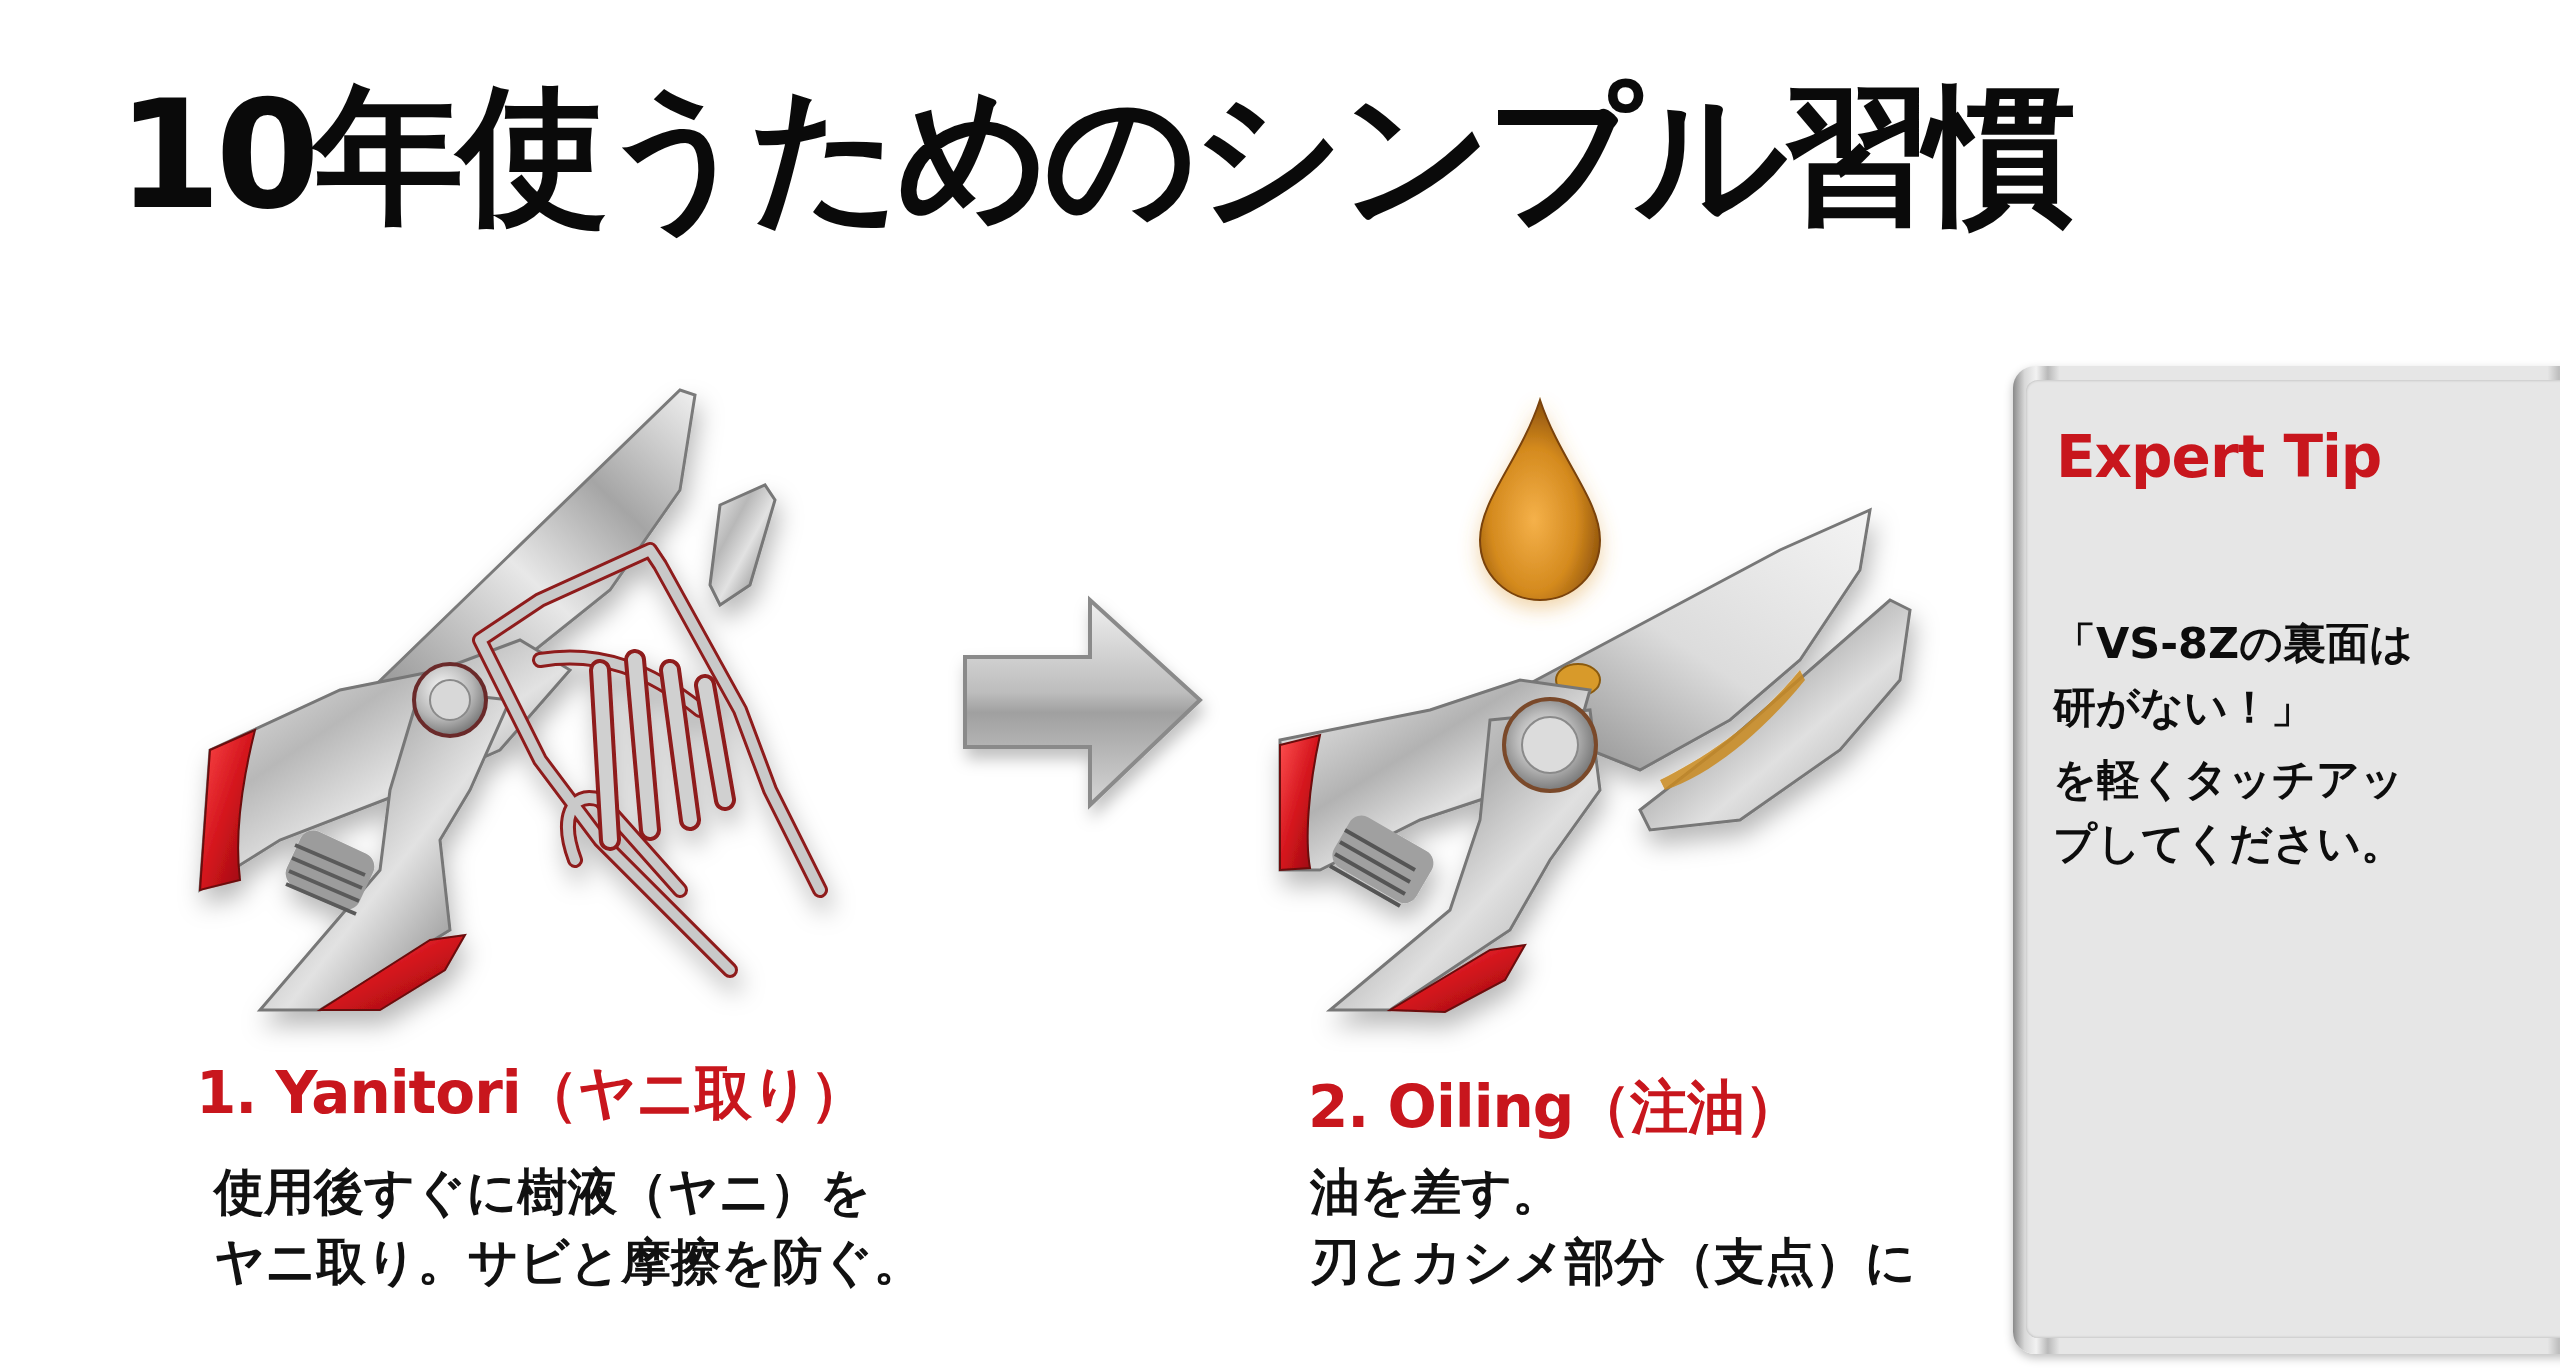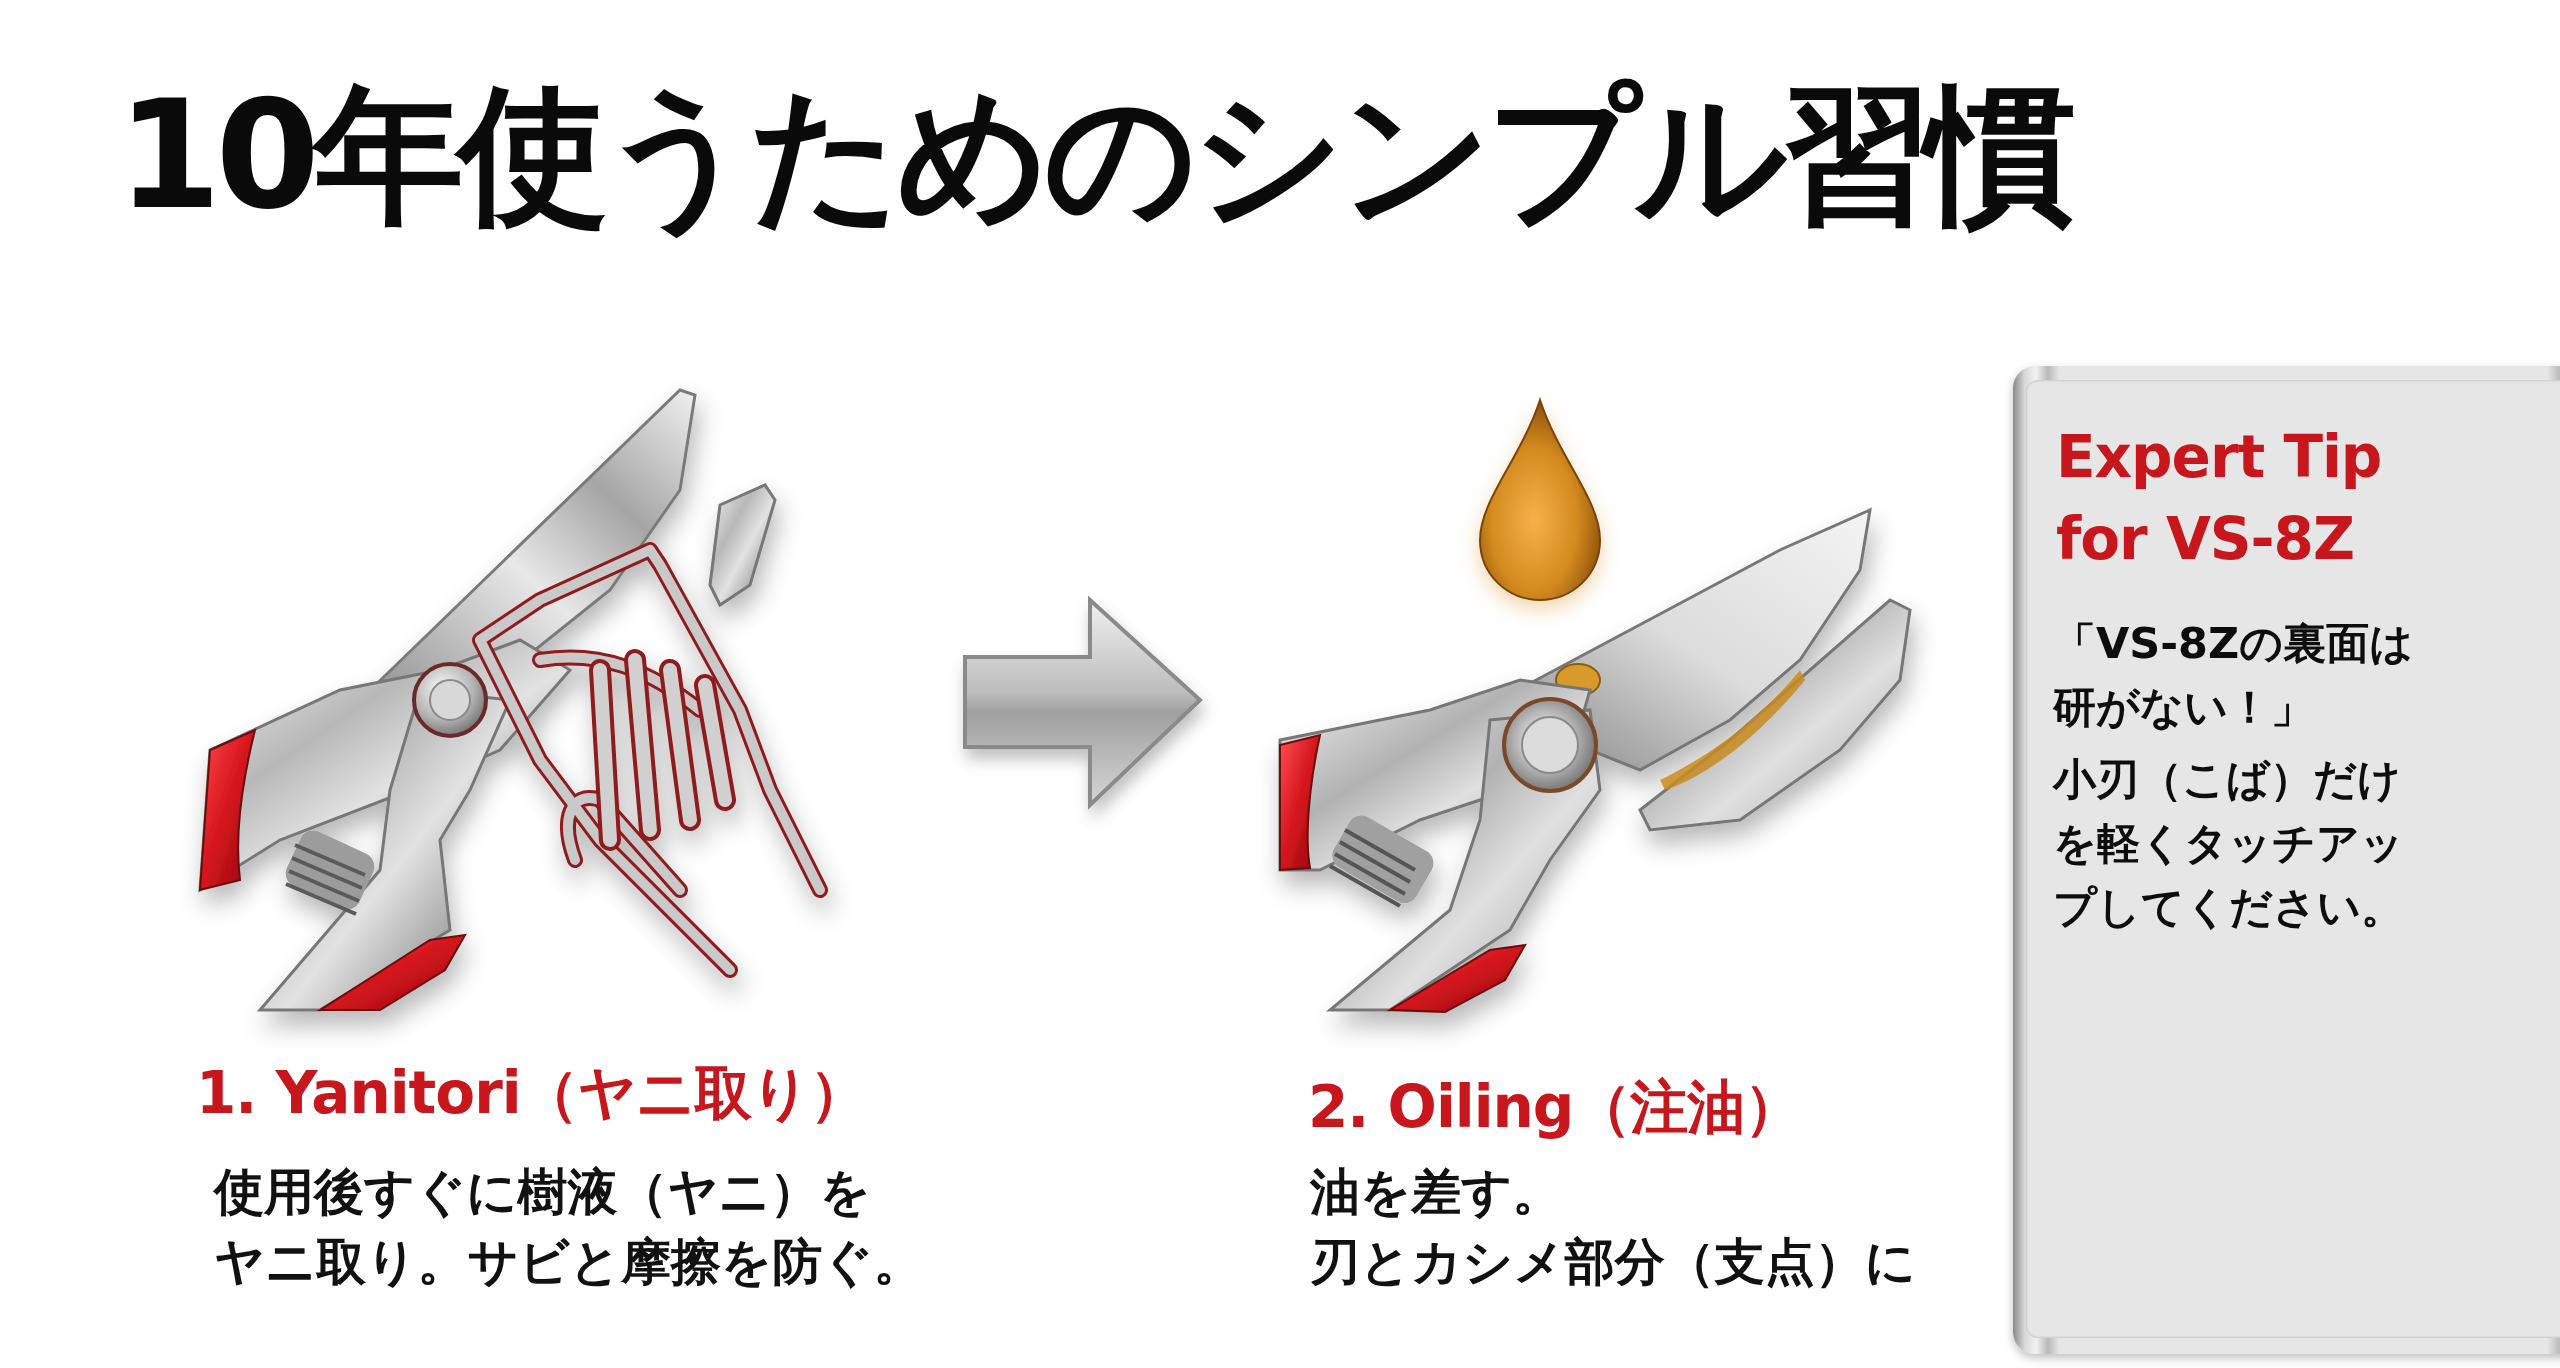--- a/index.html
+++ b/index.html
@@ -204,23 +204,21 @@
 <div class="abs step-heading" style="left:1308px; top:1058px;margin-top:14px;">2. Oiling（注油）</div>
 <div class="abs step-body" style="left:1310px; top:1157px;">
   <div>油を差す。</div>
   <div>刃とカシメ部分（支点）に</div>
 </div>
 
 <div class="abs tip-box">
   <div class="tip-inner"></div>
   <div class="tip-title">
     <div>Expert Tip</div>
-    <div>for VS-8Z</div>
   </div>
   <div class="tip-body">
     <div class="l">「VS-8Zの裏面は</div>
     <div class="l">研がない！」</div>
     <div class="gap"></div>
-    <div class="l">小刃（こば）だけ</div>
     <div class="l">を軽くタッチアッ</div>
     <div class="l">プしてください。</div>
   </div>
 </div>
 
 </body></html>

